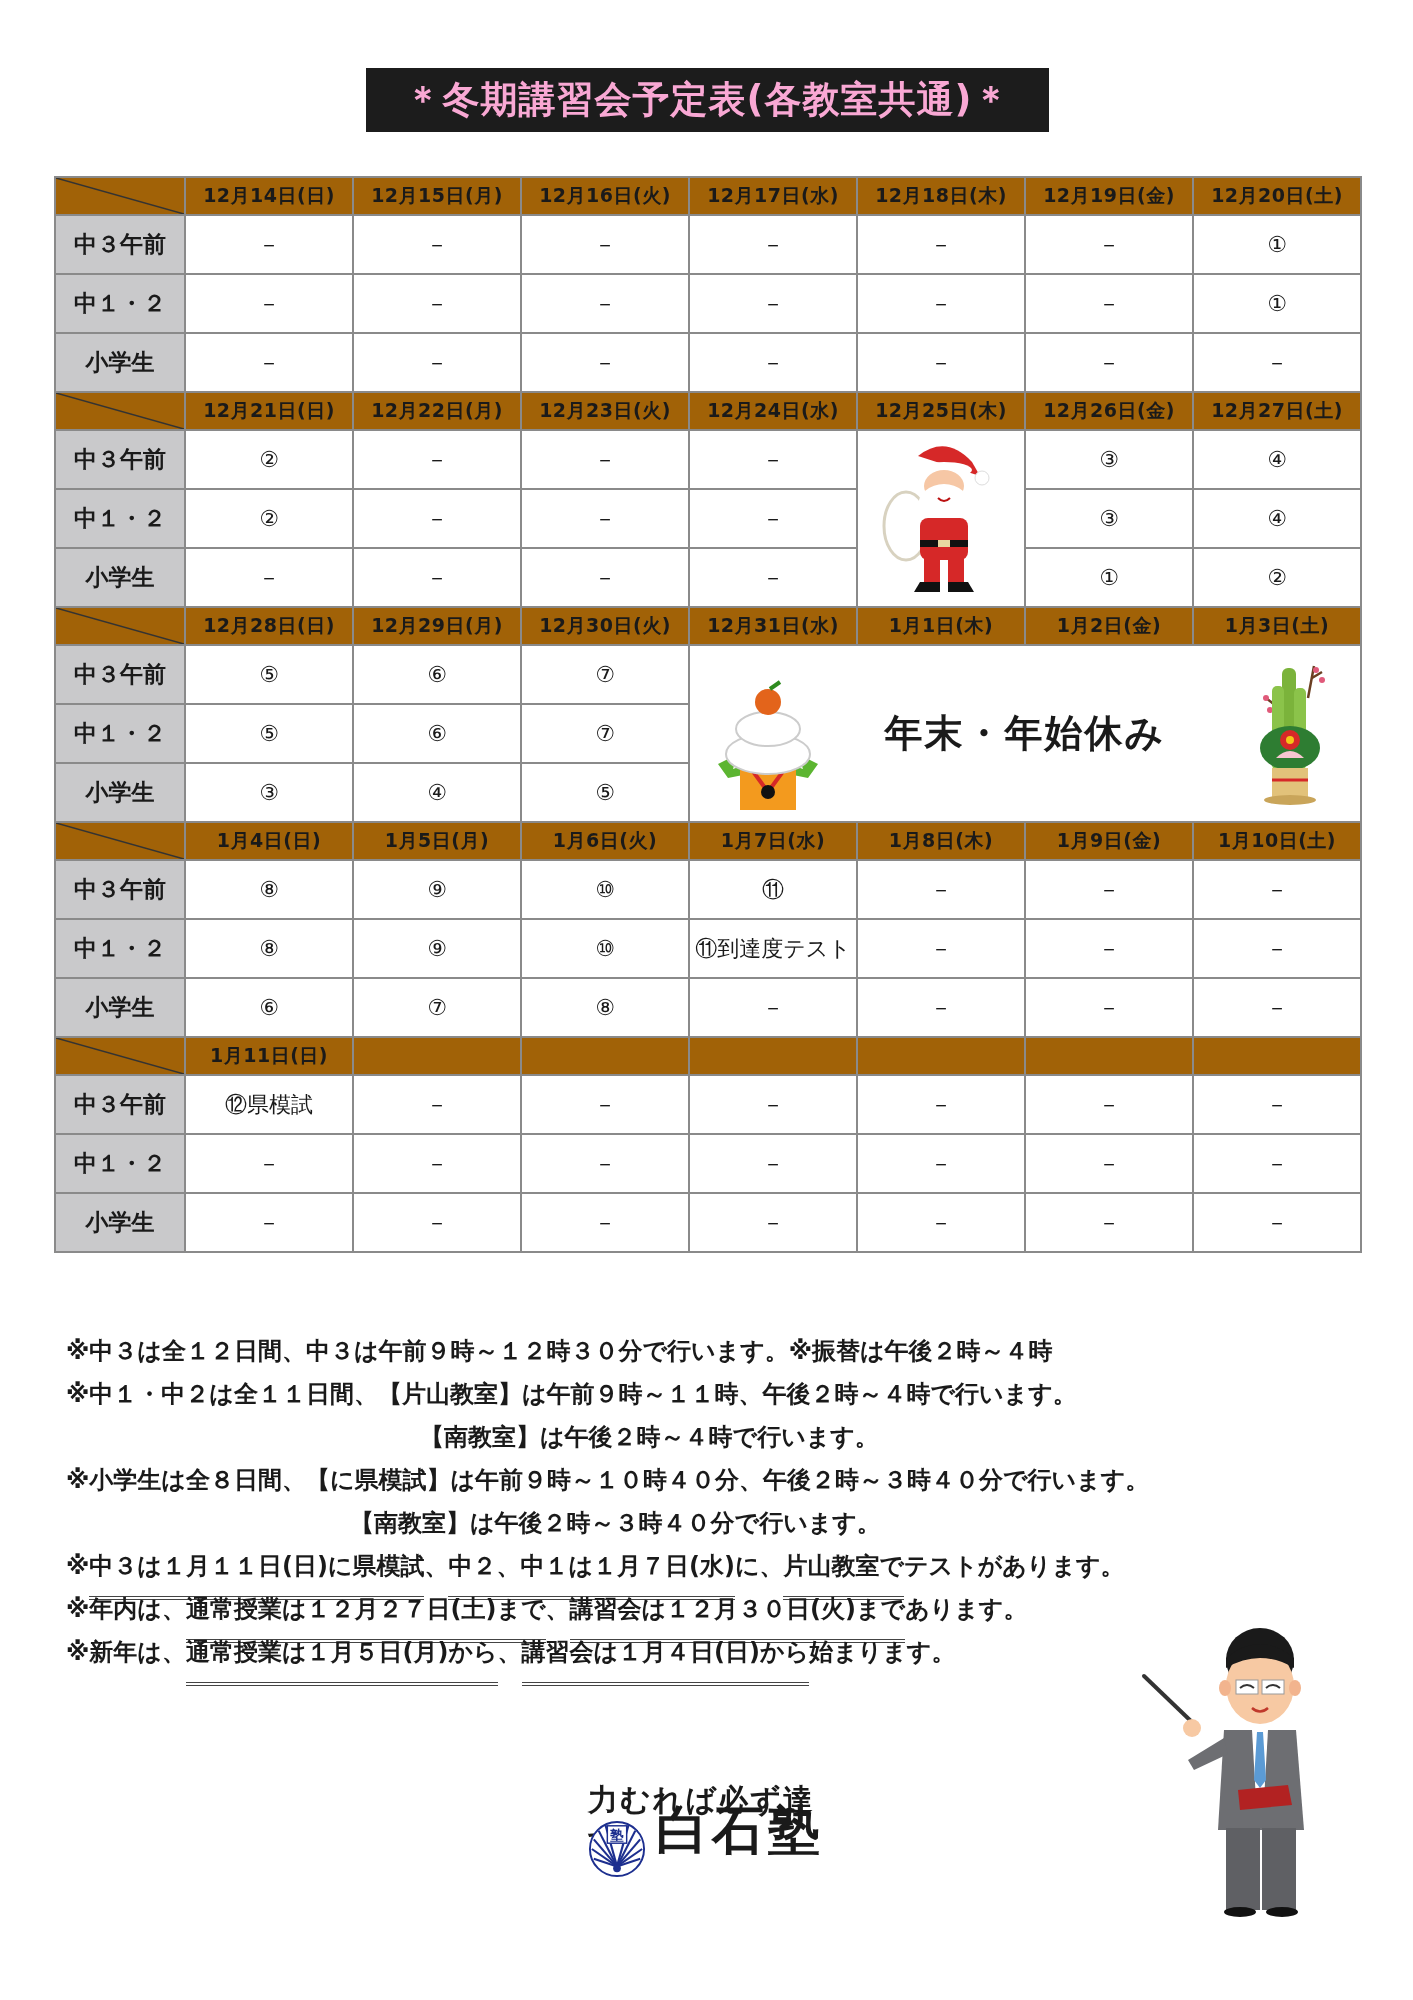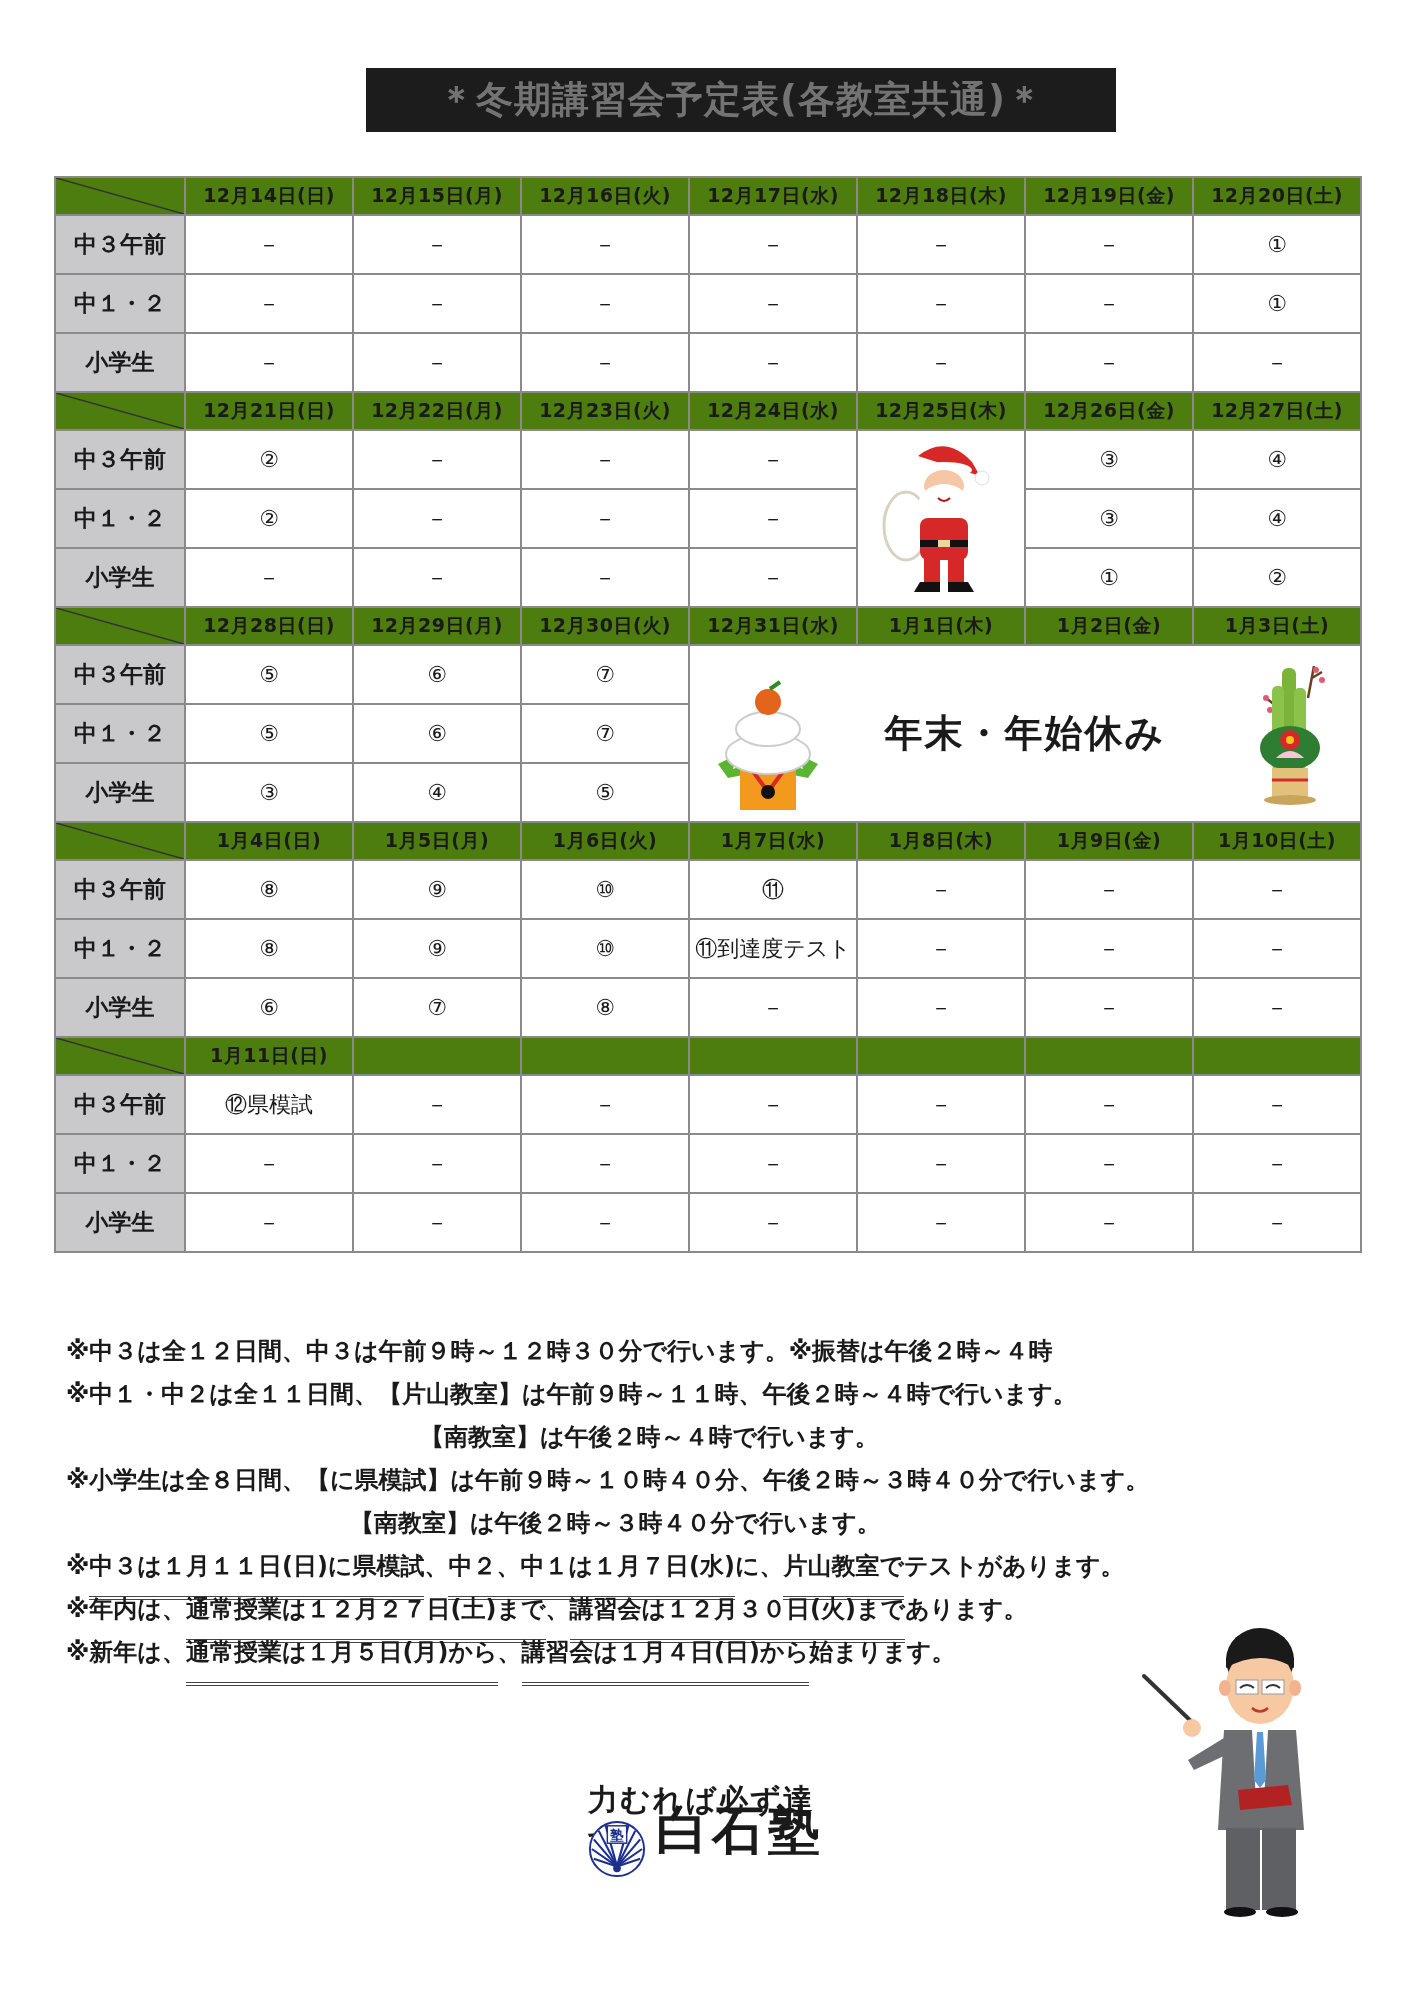--- a/index.html
+++ b/index.html
@@ -1,22 +1,22 @@
 <!DOCTYPE html>
 <html><head>
 <meta charset="utf-8">
 <style>
   html, body { margin: 0; padding: 0; background: #ffffff; }
   body { width: 1413px; height: 2000px; position: relative; font-family: "DejaVu Sans", sans-serif; color: #1a1a1a; overflow: hidden; }
-  .title-box { position: absolute; left: 366px; top: 68px; width: 750px; height: 64px; background: #1c1c1c; color: #737373; display: flex; align-items: center; justify-content: center; font-size: 37px; font-weight: bold; letter-spacing: 1px; text-align: center; }
+  .title-box { position: absolute; left: 366px; top: 68px; width: 683px; height: 64px; background: #1c1c1c; color: #f9a8d4; display: flex; align-items: center; justify-content: center; font-size: 37px; font-weight: bold; letter-spacing: 1px; text-align: center; }
   .schedule { position: absolute; left: 54px; top: 176px; border-collapse: collapse; table-layout: fixed; }
   .schedule td { border: 2px solid #8a8a8a; text-align: center; vertical-align: middle; padding: 0; font-size: 22px; }
   .schedule col.c0 { width: 130px; }
   .schedule col.cd { width: 168px; }
-  .schedule tr.hdr td { height: 36px; background: #4d7c0f; font-size: 19px; font-weight: bold; letter-spacing: 0.5px; margin-top: 8px; }
+  .schedule tr.hdr td { height: 36px; background: #a16207; font-size: 19px; font-weight: bold; letter-spacing: 0.5px; margin-top: 8px; }
   .schedule tr.row td { height: 57px; background: #fff; }
   .schedule td.lbl { background: #c9c9cb !important; font-weight: bold; font-size: 23px; }
   .corner { position: relative; }
   .corner svg { position: absolute; left: 0; top: 0; width: 100%; height: 100%; }
   .cellv { font-size: 22px; }
   .holiday { position: relative; }
   .holiday-text { font-size: 38px; font-weight: bold; letter-spacing: 2px; text-align: center; }
   .notes { position: absolute; left: 66px; top: 1330px; width: 1300px; font-size: 24px; font-weight: bold; line-height: 43px; }
   .notes .line { white-space: nowrap; }
   .ul { border-bottom: 4px double #444; padding-bottom: 16px; }

